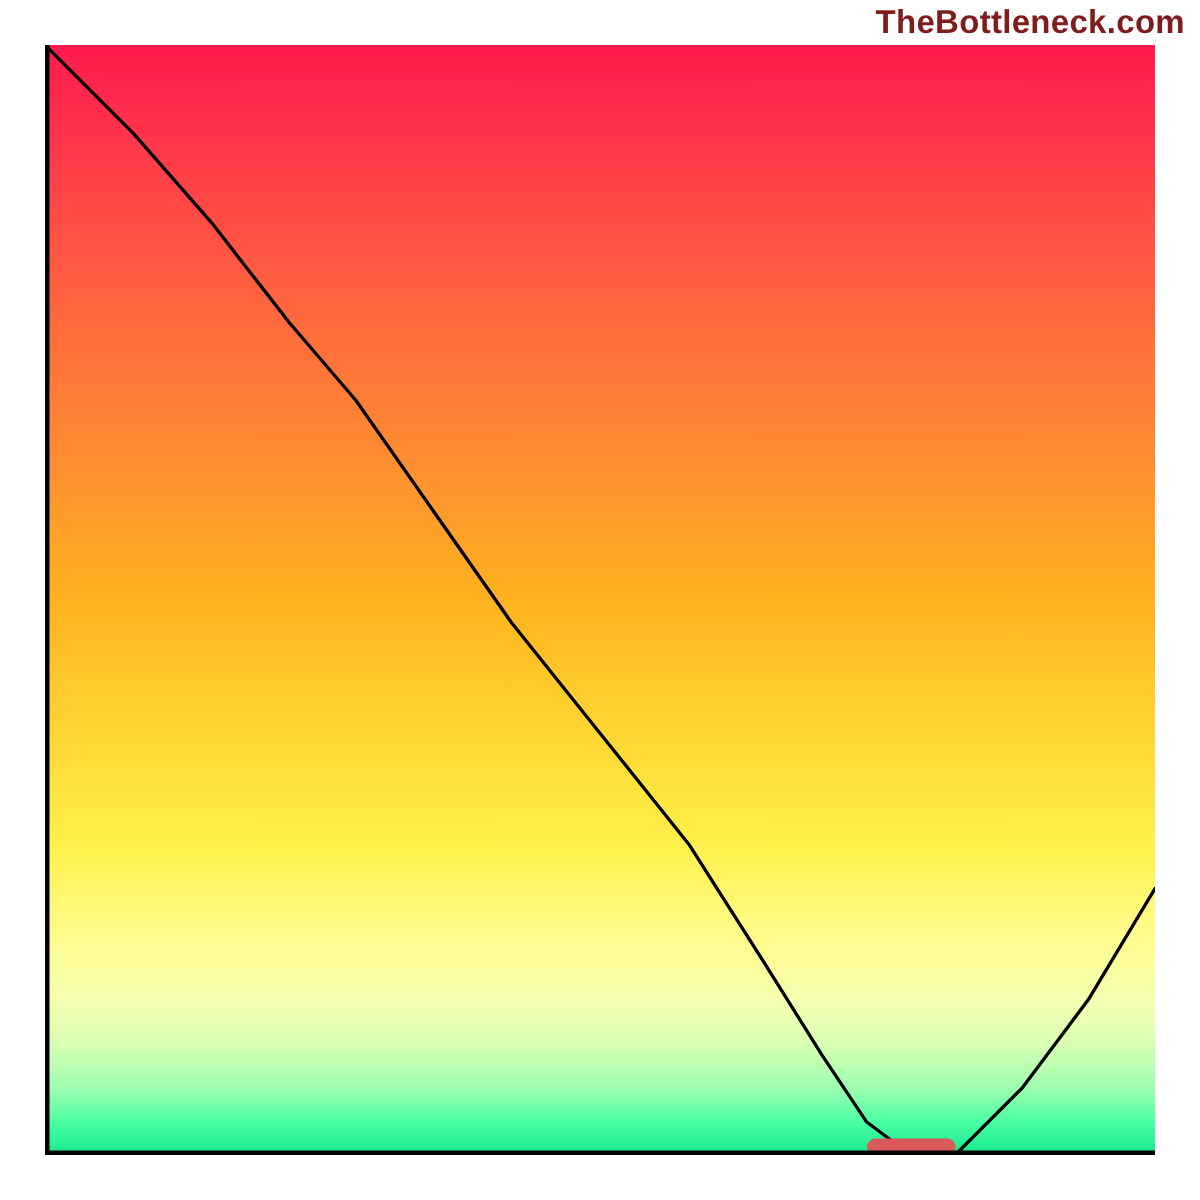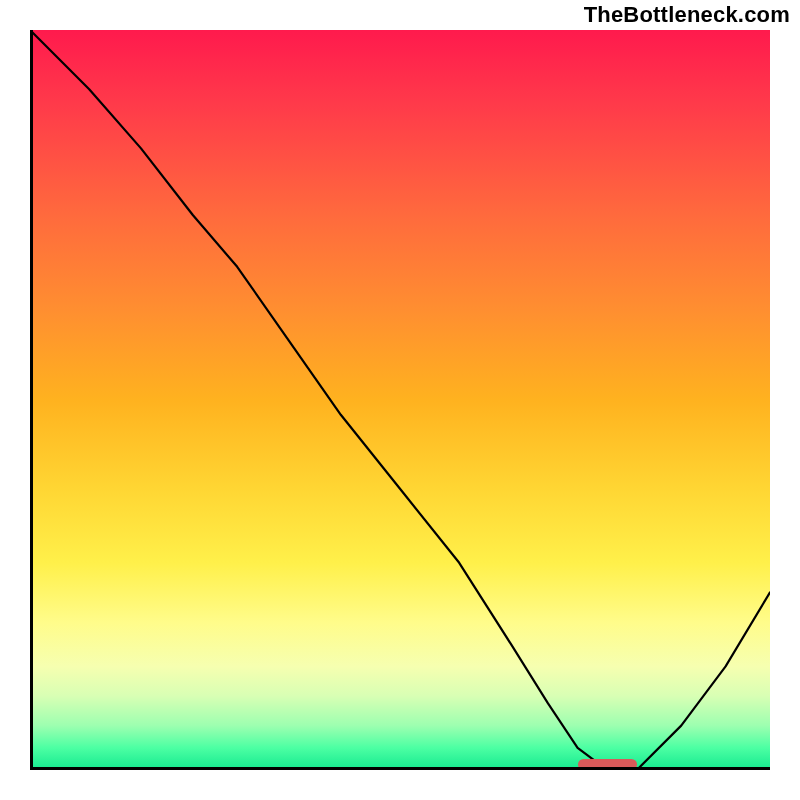--- a/index.html
+++ b/index.html
@@ -14,21 +14,21 @@
     position: relative;
     width: 800px;
     height: 800px;
   }
   .watermark {
     position: absolute;
     top: 2px;
     right: 10px;
     font-size: 22px;
     font-weight: bold;
-    color: #000000;
+    color: #7f1d1d;
     letter-spacing: 0.2px;
   }
   .plot-area {
     position: absolute;
     left: 30px;
     top: 30px;
     width: 740px;
     height: 740px;
   }
   .gradient {

